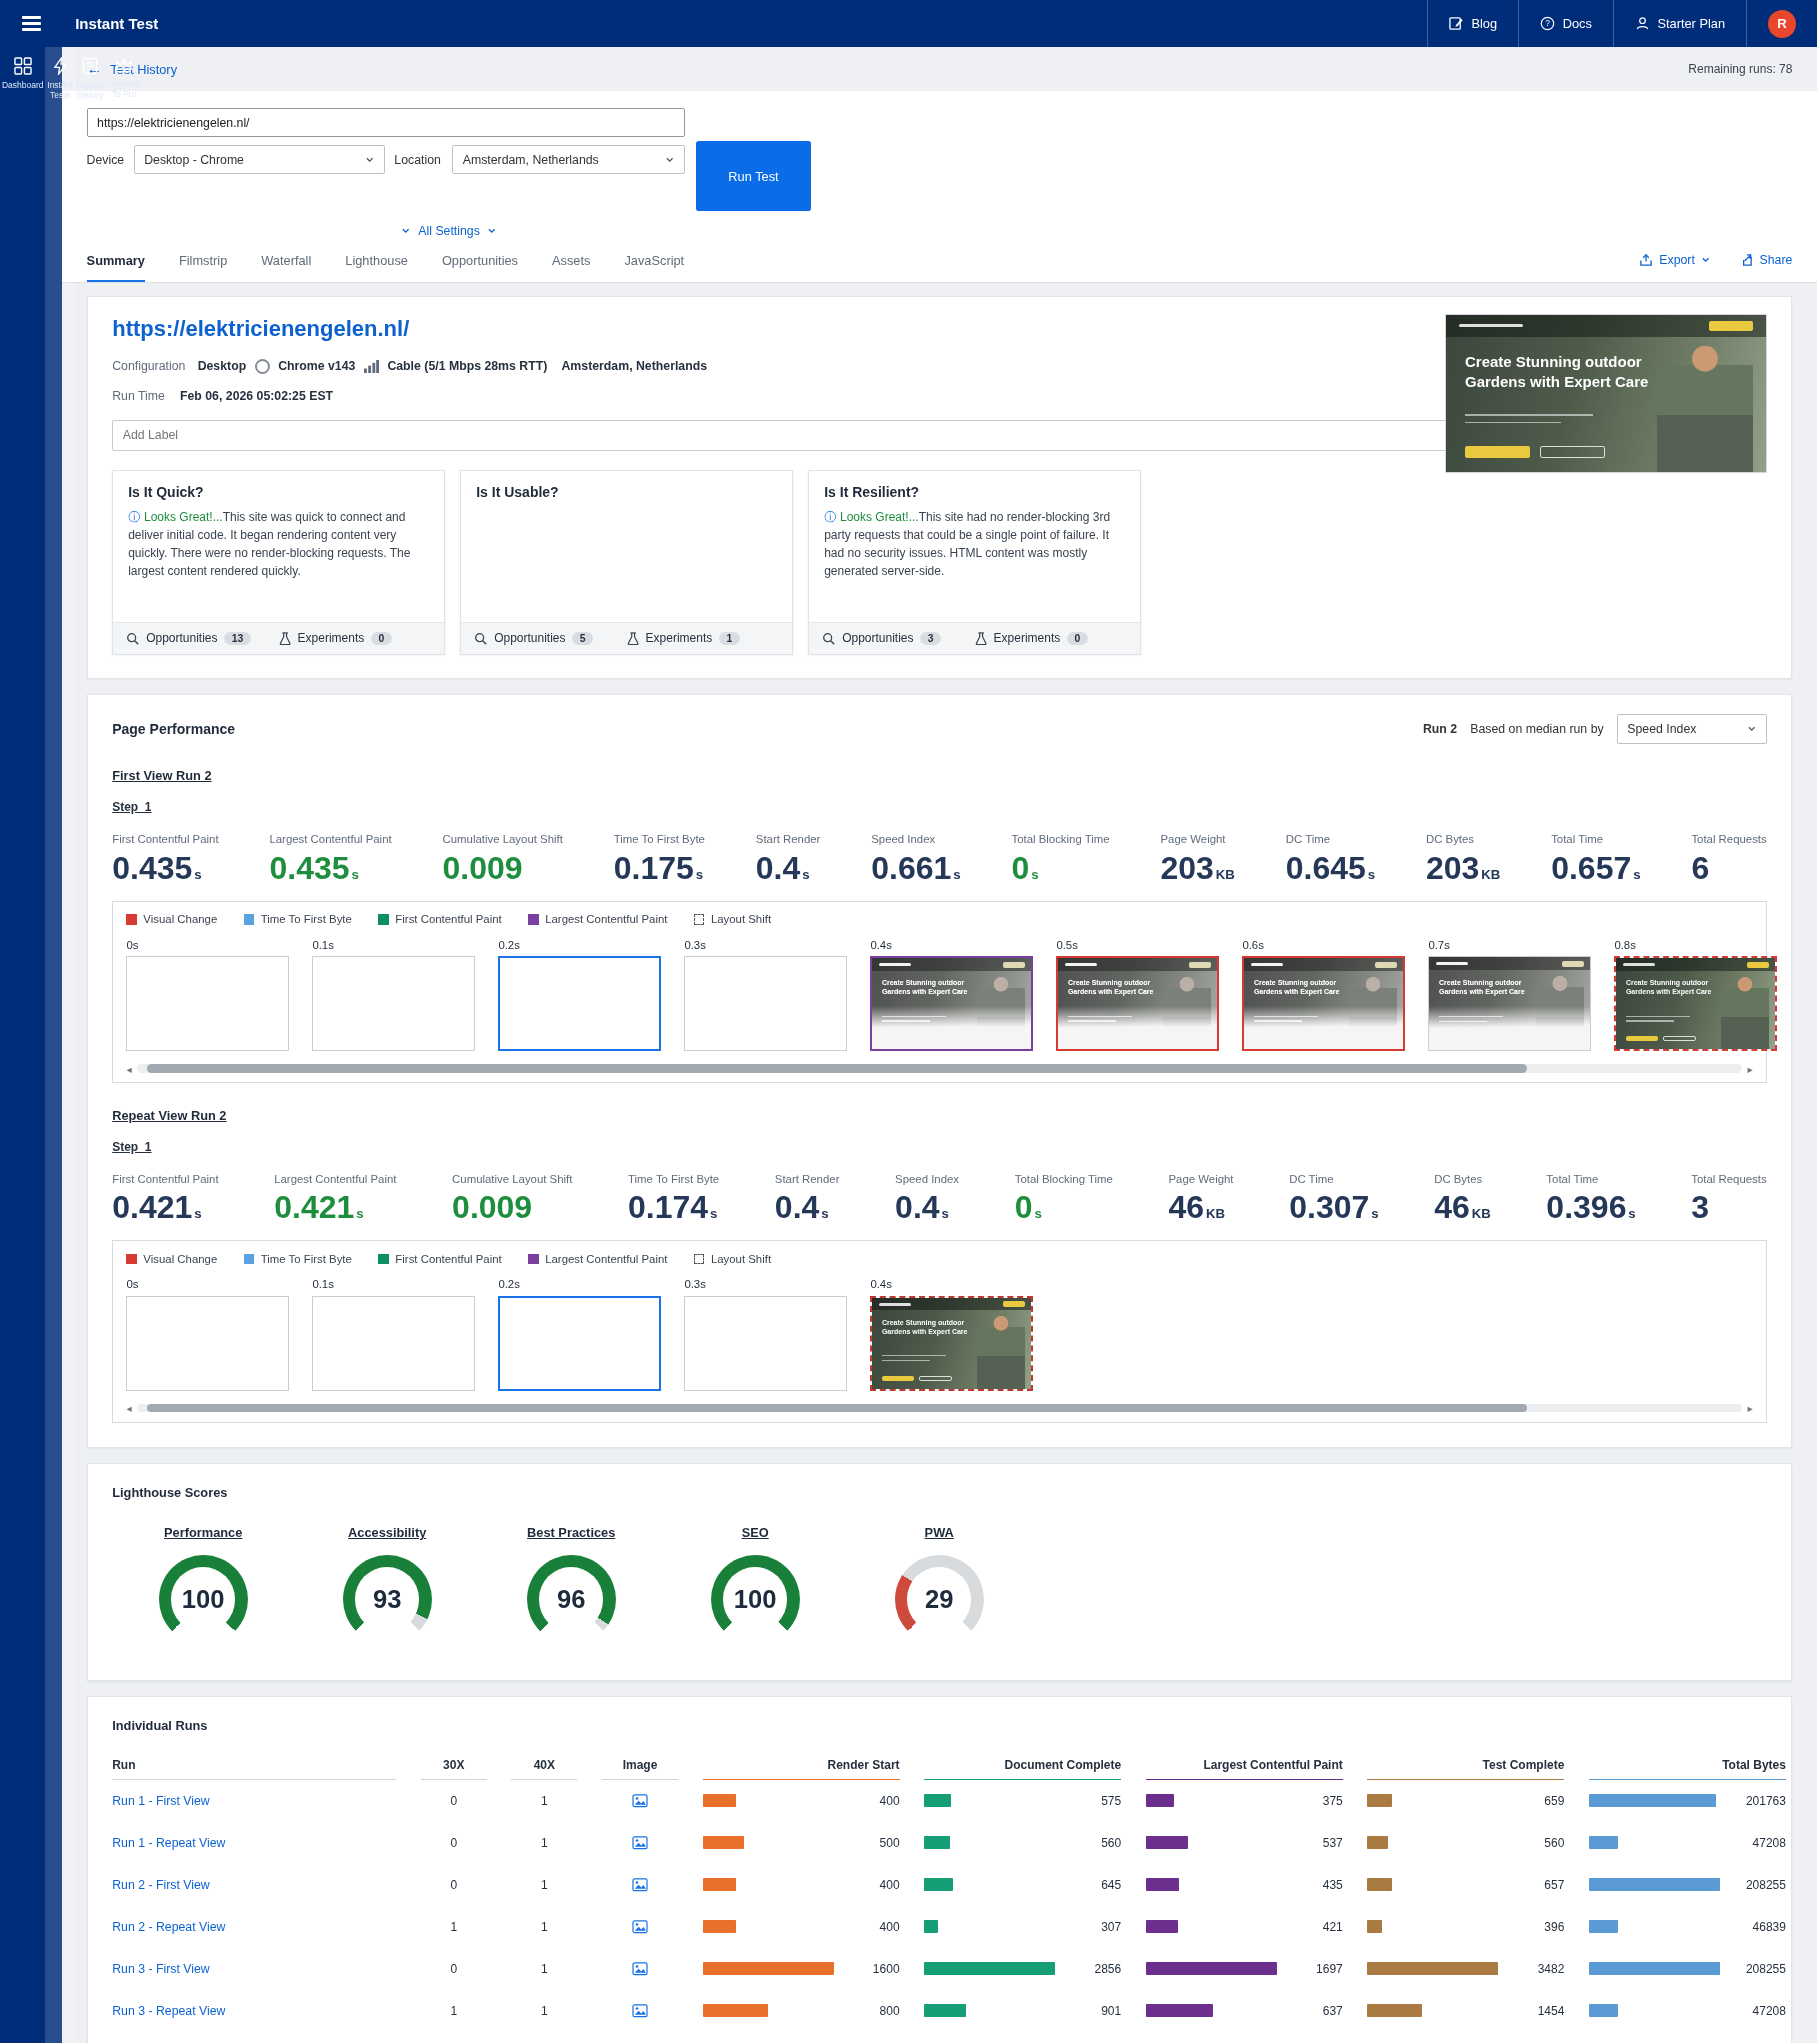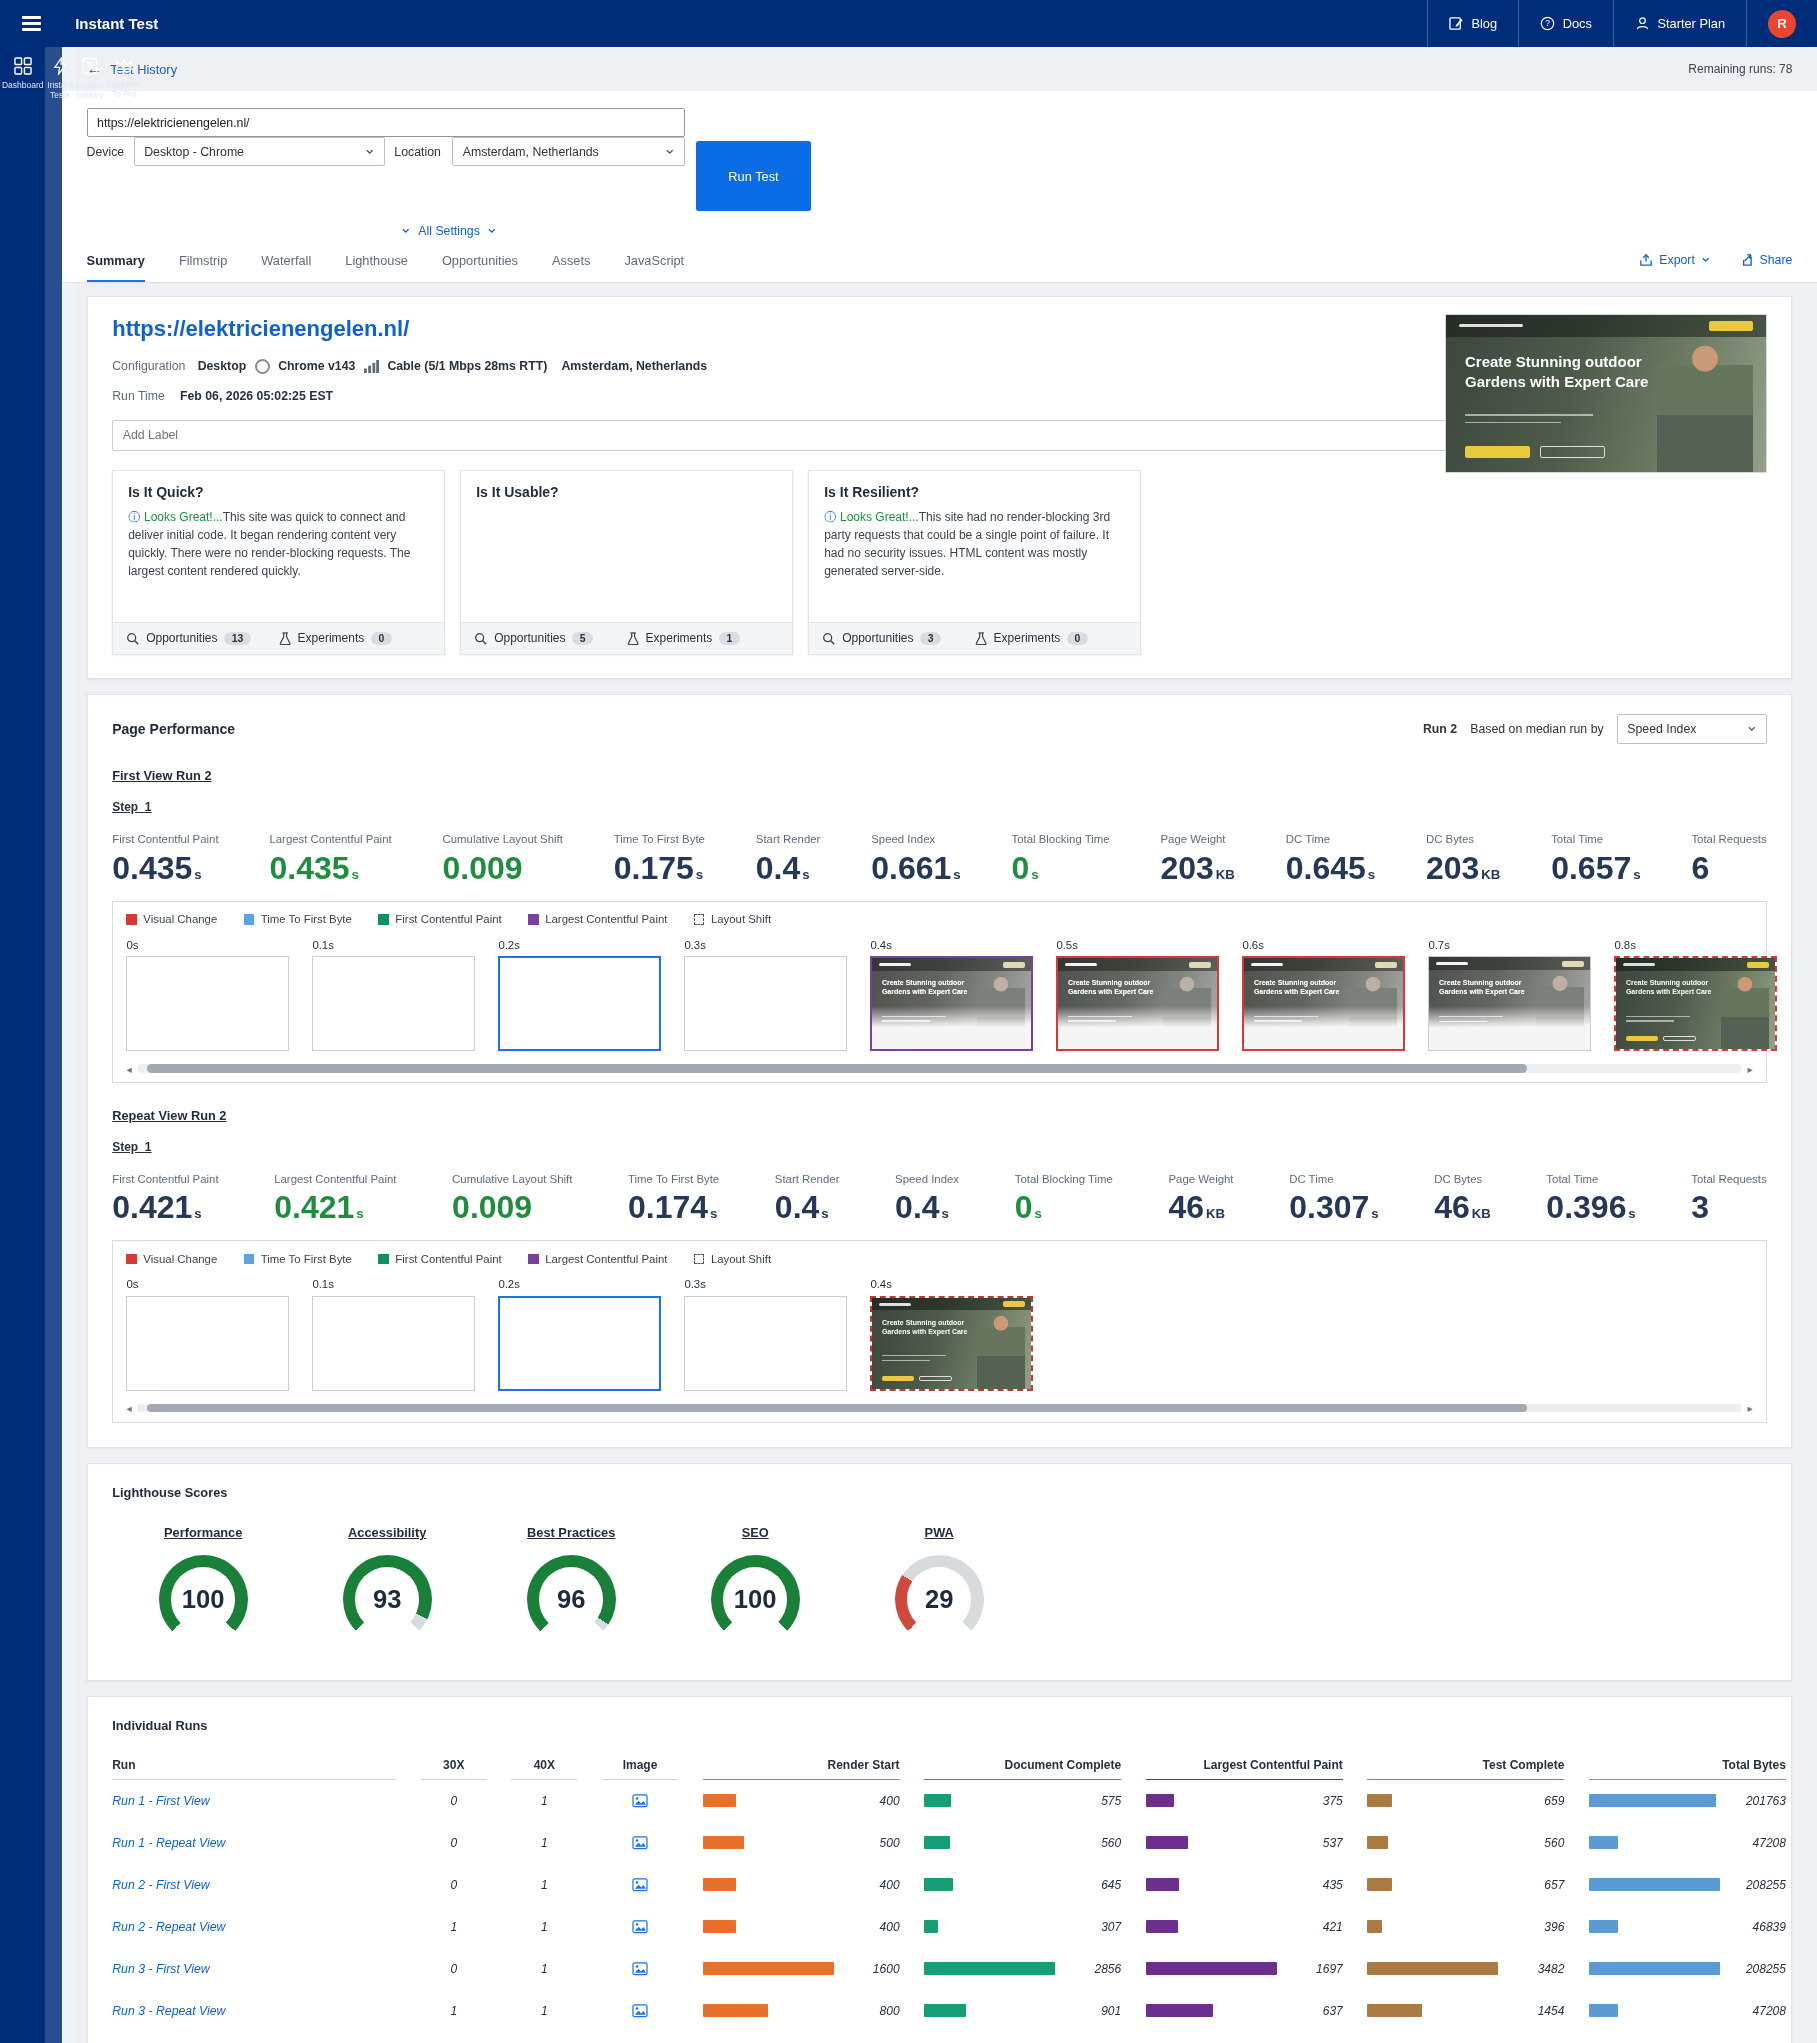--- a/index.html
+++ b/index.html
@@ -32,21 +32,21 @@
   .crumb-row { height:44px; display:flex; align-items:center; padding:0 24.6px; }
   .back-link { color:#0d62d0; font-size:12.8px; display:flex; align-items:center; gap:7.6px; cursor:pointer; }
   .back-arrow { font-size:16px; }
   .remaining { margin-left:auto; font-size:12px; color:#3a4450; }
   
   .form-strip { background:#fff; border-bottom:0.9px solid #dcdfe3; padding:17px 24.6px 0; }
   .form-top { display:flex; gap:11.4px; }
   .form-left { width:598px; }
   .url-input { width:598px; height:29px; border:0.9px solid #8f979f; border-radius:1.9px; padding:0 9.5px;
                font-size:12.3px; color:#222; font-family:"Liberation Sans",sans-serif; }
-  .dev-row { display:flex; align-items:center; gap:9.5px; margin-top:0; font-size:12.3px; color:#333; }
+  .dev-row { display:flex; align-items:center; gap:9.5px; margin-top:8px; font-size:12.3px; color:#333; }
   .dev-row .lbl { color:#333; }
   .select { border:0.9px solid #b9c0c7; border-radius:1.9px; height:29px; background:#fff;
             display:flex; align-items:center; justify-content:space-between; padding:0 9.5px;
             font-size:12.3px; color:#333; cursor:pointer; }
   .sel-device { width:254px; }
   .sel-location { width:235px; margin-left:1.9px; }
   .run-btn { width:115px; height:70px; background:#0b6ce8; color:#fff; border:none; border-radius:2.8px;
              font-size:12.8px; font-family:"Liberation Sans",sans-serif; cursor:pointer;margin-top:33px; }
   .all-settings { width:725px; text-align:center; margin-top:13.2px; color:#0d62d0; font-size:12.3px;
                   display:flex; justify-content:center; align-items:center; gap:7.6px; cursor:pointer; }
@@ -154,21 +154,21 @@
                  display:flex; align-items:center; justify-content:center;
                  font-size:25.6px; font-weight:bold; color:#1e2b3c; }
   
   .runs-table { margin-top:15px; }
   .tr { display:grid; grid-template-columns:284px 66px 66px 76px 197px 197px 197px 197px 197px;
         column-gap:24.6px; align-items:center; }
   .tr.head { height:32px; font-size:12px; color:#26313f; font-weight:bold; align-items:end; padding-bottom:0; }
   .th { padding-bottom:6.6px; border-bottom:0.9px solid #d0d4d9; }
   .th.c { text-align:center; }
   .th.r { text-align:right; }
-  .tr.row { height:42px; font-size:12px; color:#26313f;font-style:italic; }
+  .tr.row { height:42px; font-size:12px; color:#26313f; }
   .run-link { color:#0d62d0; cursor:pointer; font-size:12.3px; }
   .td.c { text-align:center; }
   .td.metric-cell { display:flex; align-items:center; justify-content:space-between; height:100%; }
   .bar { height:12.3px; border-radius:0.9px; }
   .td .val { color:#26313f; }
   .img-cell { display:flex; justify-content:center; cursor:pointer; }
   
   .footer { margin:13.2px 24.6px 0; font-size:10px; color:#3a4450; padding-bottom:9.5px; }
   .footer a { color:#3a4450; }
   .chev { width:9.5px; height:9.5px; }

